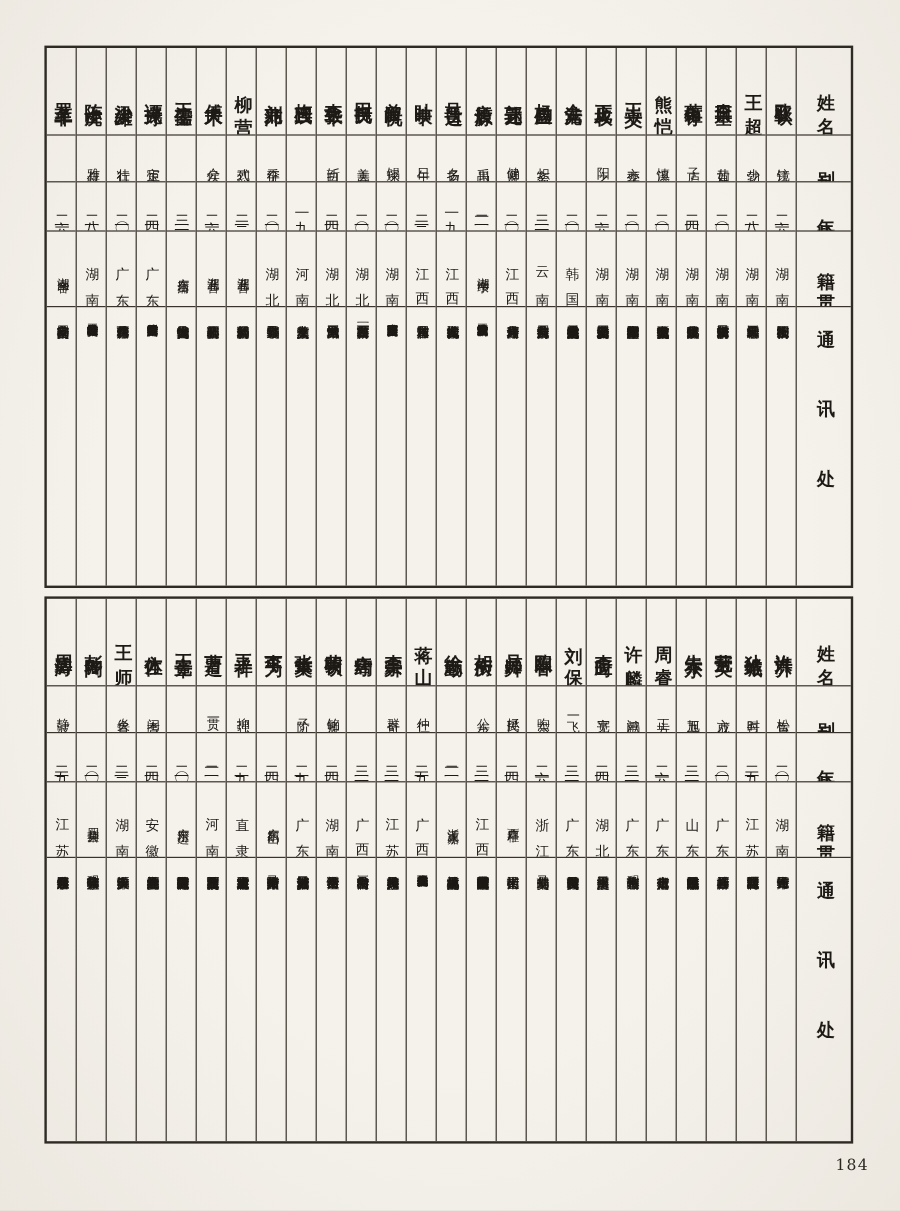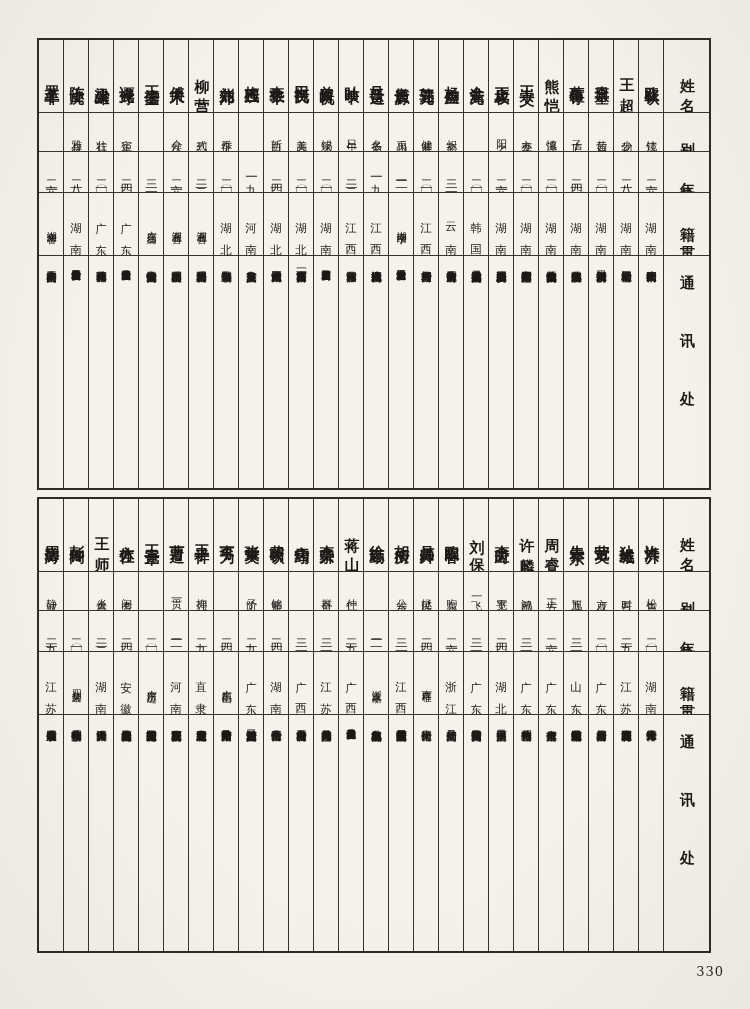--- a/index.html
+++ b/index.html
@@ -942,14 +942,14 @@
           <div class="vtext t-age">二五</div>
         </div>
         <div class="cell cell-native">
           <div class="vtext t-native sp-wide-n">江苏</div>
         </div>
         <div class="cell cell-address">
           <div class="vtext t-address">江阴县后塍镇东巷春泉号</div>
         </div>
       </div>
     </div>
-  <div class="pagenum">330</div>
+  <div class="pagenum">184</div>
 </div>
 
 </body></html>

